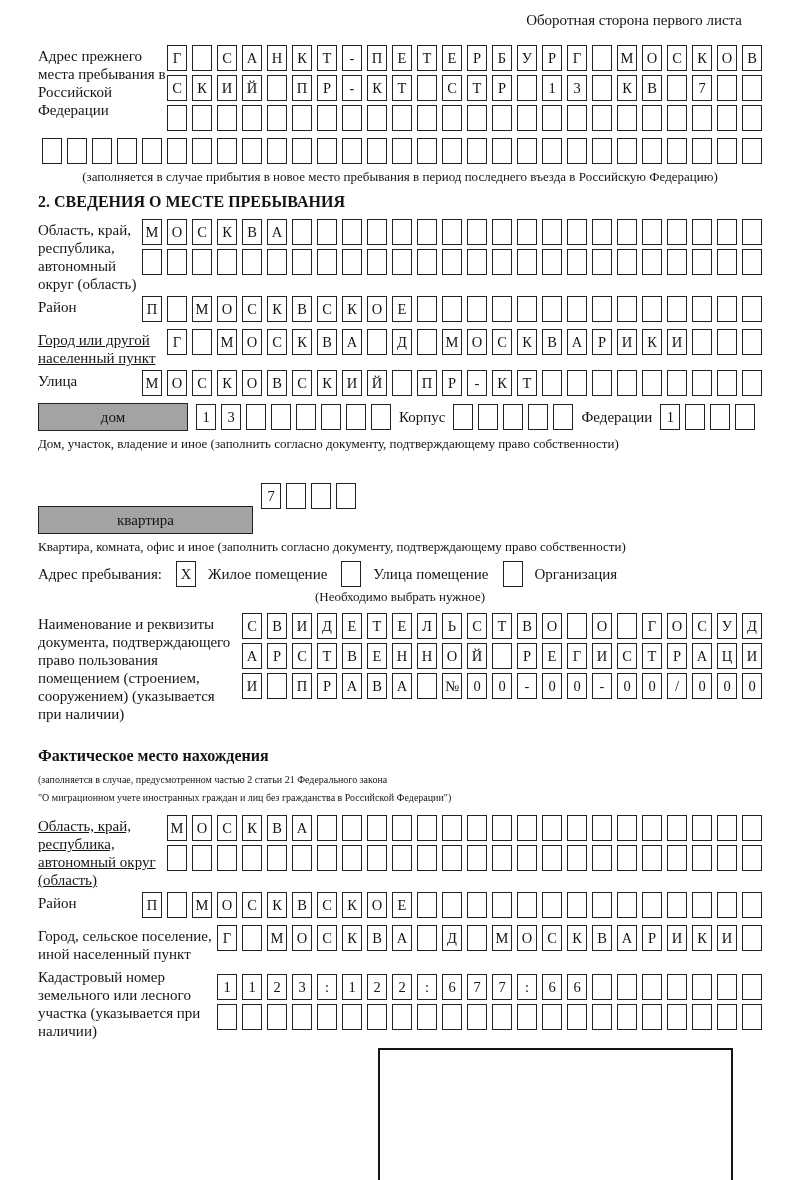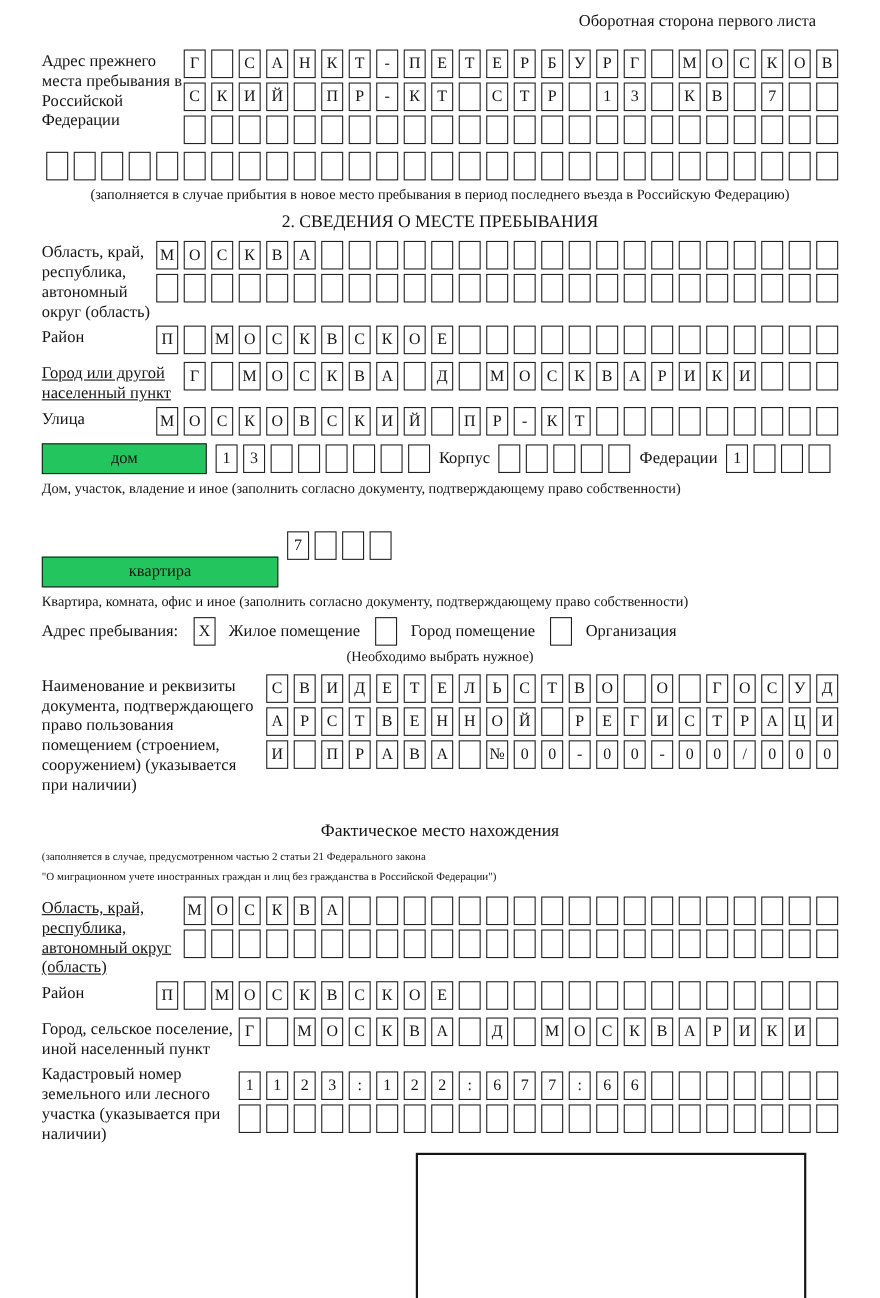--- a/index.html
+++ b/index.html
@@ -9,24 +9,24 @@
   .field{display:flex;align-items:flex-start;margin-bottom:3px;gap:10px;}
   .field>.label{flex:none;font-size:15px;line-height:18px;padding-top:2px;}
   .field>.rows{flex:1;min-width:0;}
   .w132{width:132px;} .w104{width:104px;} .w128{width:128px;text-decoration:underline;} .w200{width:200px;} .w178{width:178px;}
   .cellrow{display:flex;gap:5px;justify-content:flex-end;margin-bottom:4px;}
   .cellgroup{display:flex;gap:5px;}
   .cell{box-sizing:border-box;flex:none;width:20px;height:26px;border:1.6px solid #222;
         display:flex;align-items:center;justify-content:center;font-size:14.5px;background:#fff;}
   .note{font-size:13px;line-height:17px;margin:1px 0 6px 0;}
   .center{text-align:center;}
-  .sect-title{font-size:16px;font-weight:normal;text-align:center;margin:8px 0 8px 0;}
+  .sect-title{font-size:16px;font-weight:bold;margin:8px 0 8px 0;}
   .houserow{display:flex;align-items:center;gap:8px;margin:2px 0 4px 0;}
   .widebox{box-sizing:border-box;border:1.8px solid #222;height:28px;display:flex;align-items:center;
-           justify-content:center;font-size:15px;background:#22c55e;}
+           justify-content:center;font-size:15px;background:#a3a3a3;}
   .wb-dom{width:150px;} .wb-kv{width:215px;margin-top:48px;}
   .inline-label{font-size:15px;white-space:nowrap;}
   .stayrow{display:flex;align-items:center;gap:14px;margin:4px 0 2px 0;font-size:15px;}
   .opt{display:flex;align-items:center;gap:12px;}
   .subnote{font-size:13px;text-align:center;margin:2px 0 8px 0;}
   .fact-note{font-size:10px;line-height:18px;text-align:left;margin:0;}
   .cad-rows{margin-top:8px;}
   .stampbox{margin:8px 0 0 340px;width:355px;height:175px;border:2px solid #161616;box-sizing:border-box;background:#fff;}
   .stampcap{margin:8px 0 0 318px;width:408px;text-align:center;font-size:14px;line-height:18px;}
 </style>
@@ -355,21 +355,21 @@
   <div class="note">Квартира, комната, офис и иное (заполнить согласно документу, подтверждающему право собственности)</div>
 
   <div class="stayrow">
     <span>Адрес пребывания:</span>
     <span class="opt">
       <span class="cell">X</span>
       <span>Жилое помещение</span>
     </span>
     <span class="opt">
       <span class="cell"></span>
-      <span>Город помещение</span>
+      <span>Улица помещение</span>
     </span>
     <span class="opt">
       <span class="cell"></span>
       <span>Организация</span>
     </span>
   </div>
   <div class="subnote">(Необходимо выбрать нужное)</div>
 
   <div class="field">
     <div class="label w200">Наименование и реквизиты документа, подтверждающего право пользования помещением (строением, сооружением) (указывается при наличии)</div>

